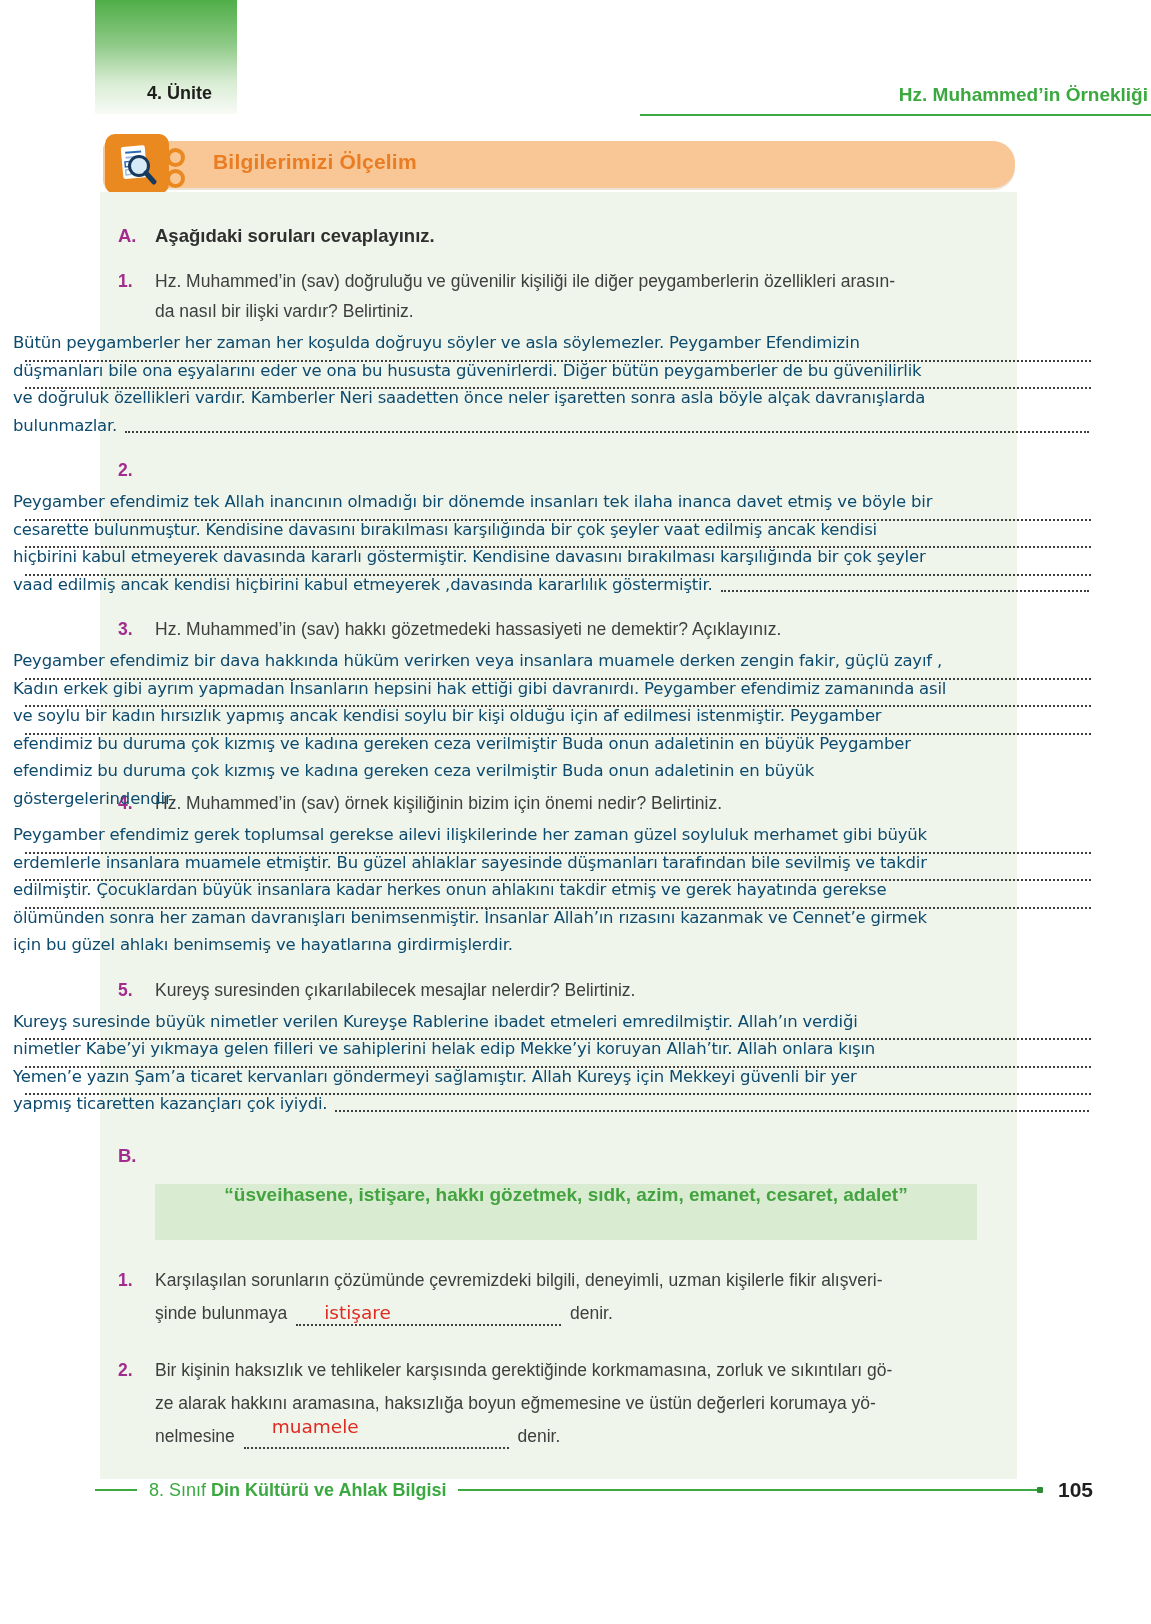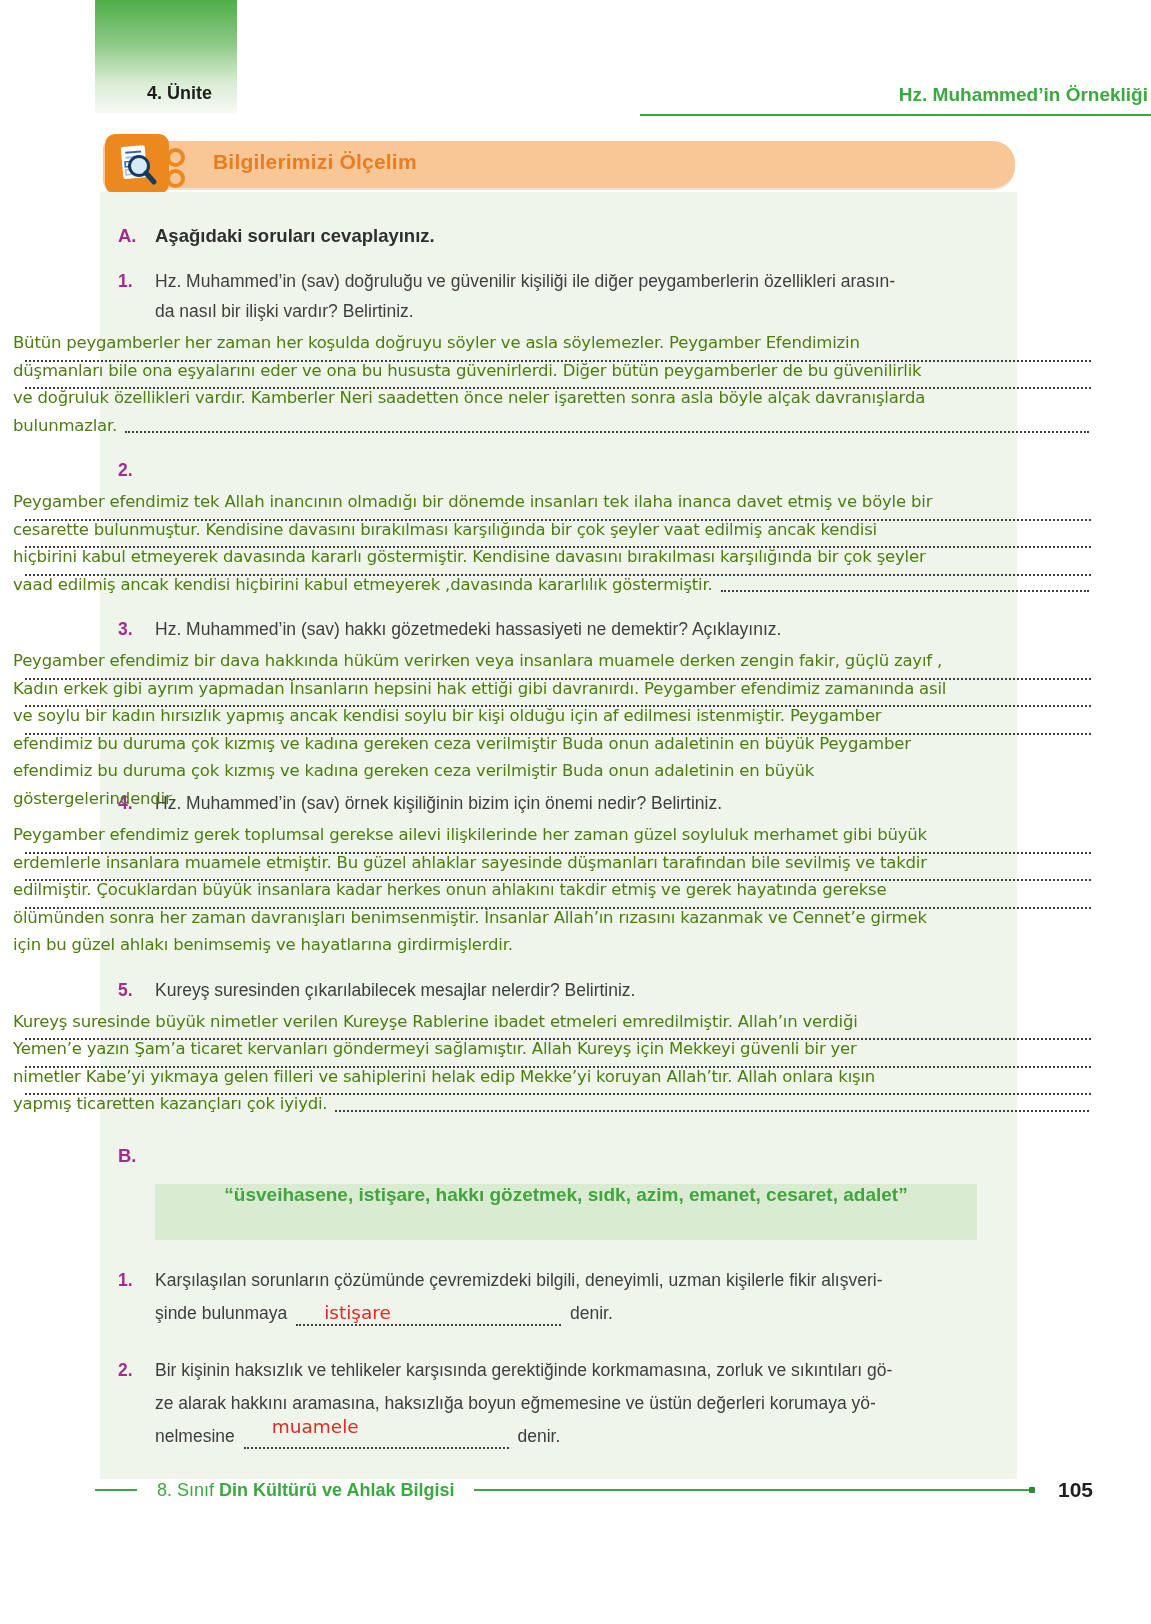--- a/index.html
+++ b/index.html
@@ -28,35 +28,35 @@
     padding:26px 40px 24px 55px;box-sizing:border-box;font-size:17.5px;color:#3e3e3e;}
   .sec-head{display:flex;gap:14px;margin:4px 0 6px -37px;font-weight:700;font-size:18.5px;color:#2f2f2f;line-height:28px;}
   .sec-label{color:#a12c8e;min-width:23px;}
   .b-head{margin-top:24px;}
 
   .q-row{display:flex;gap:14px;margin:16px 0 2px -37px;line-height:30px;}
   .q-num{font-weight:700;color:#a12c8e;min-width:23px;}
   .q-text{color:#3e3e3e;}
 
   .answer{margin:3px 0 6px -142px;width:1078px;font-family:"DejaVu Sans",sans-serif;
-    font-size:16.5px;line-height:27.5px;color:#4d7c0f;letter-spacing:-.2px;}
+    font-size:16.5px;line-height:27.5px;color:#0c4a6e;letter-spacing:-.2px;}
   .ans-line{position:relative;display:flex;white-space:nowrap;}
   .ans-line.dotted::before{content:"";position:absolute;left:12px;right:0;top:3px;border-top:2.6px dotted #3f3f3f;}
   .trail{flex:1;border-bottom:2.6px dotted #3f3f3f;margin:0 2px 6px 8px;}
   #qa-list > .qa-block:nth-of-type(4) .q-row{margin-top:-30px;}
 
   .word-bank{margin:14px 0 8px 0;background:#d9ecd2;height:56px;display:flex;align-items:flex-start;
     justify-content:center;font-weight:700;font-size:19px;color:#43a33f;}
   .qb-block .q-row{margin-top:24px;line-height:33px;}
   .blank{display:inline-block;min-width:265px;border-bottom:2.6px dotted #3f3f3f;margin:0 4px;line-height:22px;}
   .blank-ans{font-family:"DejaVu Sans",sans-serif;color:#e02a22;font-size:18.5px;padding-left:28px;}
   #qb-list > .qb-block:nth-of-type(2) .blank-ans{position:relative;top:-9px;display:inline-block;}
 
   
-  .footer{position:absolute;left:95px;right:58px;top:1478px;display:flex;align-items:center;gap:20px;font-size:18px;}
+  .footer{position:absolute;left:95px;right:58px;top:1478px;display:flex;align-items:center;gap:12px;font-size:18px;}
   .f-rule-s{width:42px;border-top:2px solid #3aa93f;}
   .f-text{color:#3aa93f;white-space:nowrap;}
   .f-text b{font-weight:700;}
   .f-rule-l{flex:1;border-top:2px solid #3aa93f;position:relative;}
   .f-rule-l::after{content:"";position:absolute;right:-1px;top:-4px;width:6px;height:6px;background:#2f8a35;border-radius:1px;}
   .f-page{color:#1f1f1f;font-weight:700;font-size:21px;margin-left:4px;}
 </style>
 </head>
 <body>
 
@@ -192,24 +192,24 @@
   <div class="qa-block">
     <div class="q-row">
       <span class="q-num">5.</span>
       <span class="q-text">Kureyş suresinden çıkarılabilecek mesajlar nelerdir? Belirtiniz.</span>
     </div>
     <div class="answer">
             <div class="ans-line">
               <span class="ans-text">Kureyş suresinde büyük nimetler verilen Kureyşe Rablerine ibadet etmeleri emredilmiştir. Allah’ın verdiği</span>
             </div>
             <div class="ans-line dotted">
+              <span class="ans-text">nimetler Kabe’yi yıkmaya gelen filleri ve sahiplerini helak edip Mekke’yi koruyan Allah’tır. Allah onlara kışın</span>
+            </div>
+            <div class="ans-line dotted">
               <span class="ans-text">Yemen’e yazın Şam’a ticaret kervanları göndermeyi sağlamıştır. Allah Kureyş için Mekkeyi güvenli bir yer</span>
-            </div>
-            <div class="ans-line dotted">
-              <span class="ans-text">nimetler Kabe’yi yıkmaya gelen filleri ve sahiplerini helak edip Mekke’yi koruyan Allah’tır. Allah onlara kışın</span>
             </div>
             <div class="ans-line dotted">
               <span class="ans-text">yapmış ticaretten kazançları çok iyiydi.</span>
               <span class="trail"></span>
             </div>
           </div>
   </div>
 </div>
 
     <div class="sec-head b-head">

